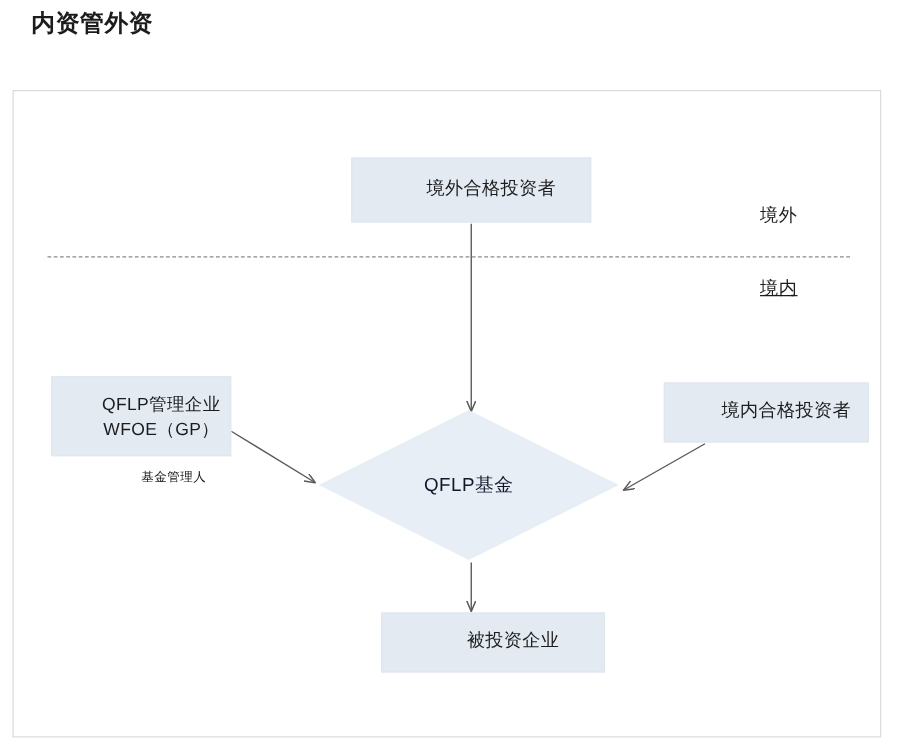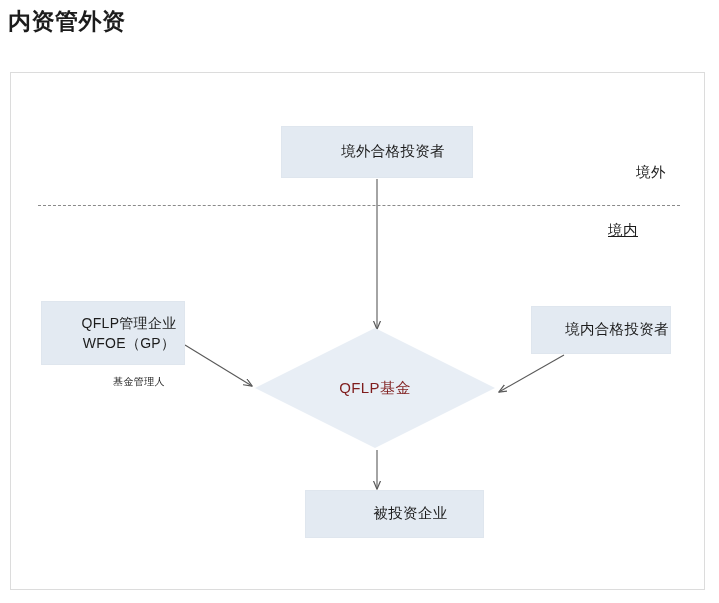--- a/index.html
+++ b/index.html
@@ -10,23 +10,23 @@
   body {
     width: 719px;
     height: 603px;
     position: relative;
     font-family: "Liberation Sans", "DejaVu Sans", sans-serif;
     color: #1a1a1a;
     overflow: hidden;
   }
   #page-title {
     position: absolute;
-    left: 8px;
+    left: 25px;
     top: 6px;
-    font-size: 23px;
+    font-size: 19px;
     font-weight: bold;
     letter-spacing: 0.5px;
     color: #1c1c1c;
     white-space: nowrap;
   }
   #diagram-frame {
     position: absolute;
     left: 10px;
     top: 72px;
     width: 695px;
@@ -53,21 +53,21 @@
   }
   .node-box .line2 { display: block; }
   #node-offshore-investor {
     left: 281px; top: 126px; width: 192px; height: 52px;
   }
   #node-qflp-manager {
     left: 41px; top: 301px; width: 144px; height: 64px;
     font-size: 14px;
   }
   #node-onshore-investor {
-    left: 531px; top: 306px; width: 140px; height: 48px;
+    left: 531px; top: 306px; width: 164px; height: 48px;
   }
   #node-invested-enterprise {
     left: 305px; top: 490px; width: 179px; height: 48px;
   }
   #node-qflp-fund {
     position: absolute;
     left: 255px; top: 328px; width: 240px; height: 120px;
   }
   #node-qflp-fund .diamond-shape {
     position: absolute;
@@ -75,39 +75,39 @@
     background: #e8eef5;
     clip-path: polygon(50% 0%, 100% 50%, 50% 100%, 0% 50%);
   }
   #node-qflp-fund .diamond-label {
     position: absolute;
     inset: 0;
     display: flex;
     align-items: center;
     justify-content: center;
     font-size: 15px;
-    color: #7f1d1d;
+    color: #0f172a;
     letter-spacing: 0.4px;
   }
   #boundary-dashed-line {
     position: absolute;
     left: 38px;
     top: 205px;
     width: 642px;
     height: 0;
     border-top: 1.4px dashed #8a8a8a;
   }
   .region-label {
     position: absolute;
     font-size: 14.5px;
     color: #1c1c1c;
     letter-spacing: 0.5px;
     white-space: nowrap;
   }
-  #label-offshore { left: 608px; top: 163px; margin-left: 28px; }
+  #label-offshore { left: 608px; top: 163px; }
   #label-onshore  { left: 608px; top: 221px; text-decoration: underline; }
   #label-fund-manager {
     position: absolute;
     left: 113px;
     top: 375px;
     font-size: 10px;
     color: #1c1c1c;
     letter-spacing: 0.4px;
     white-space: nowrap;
   }

